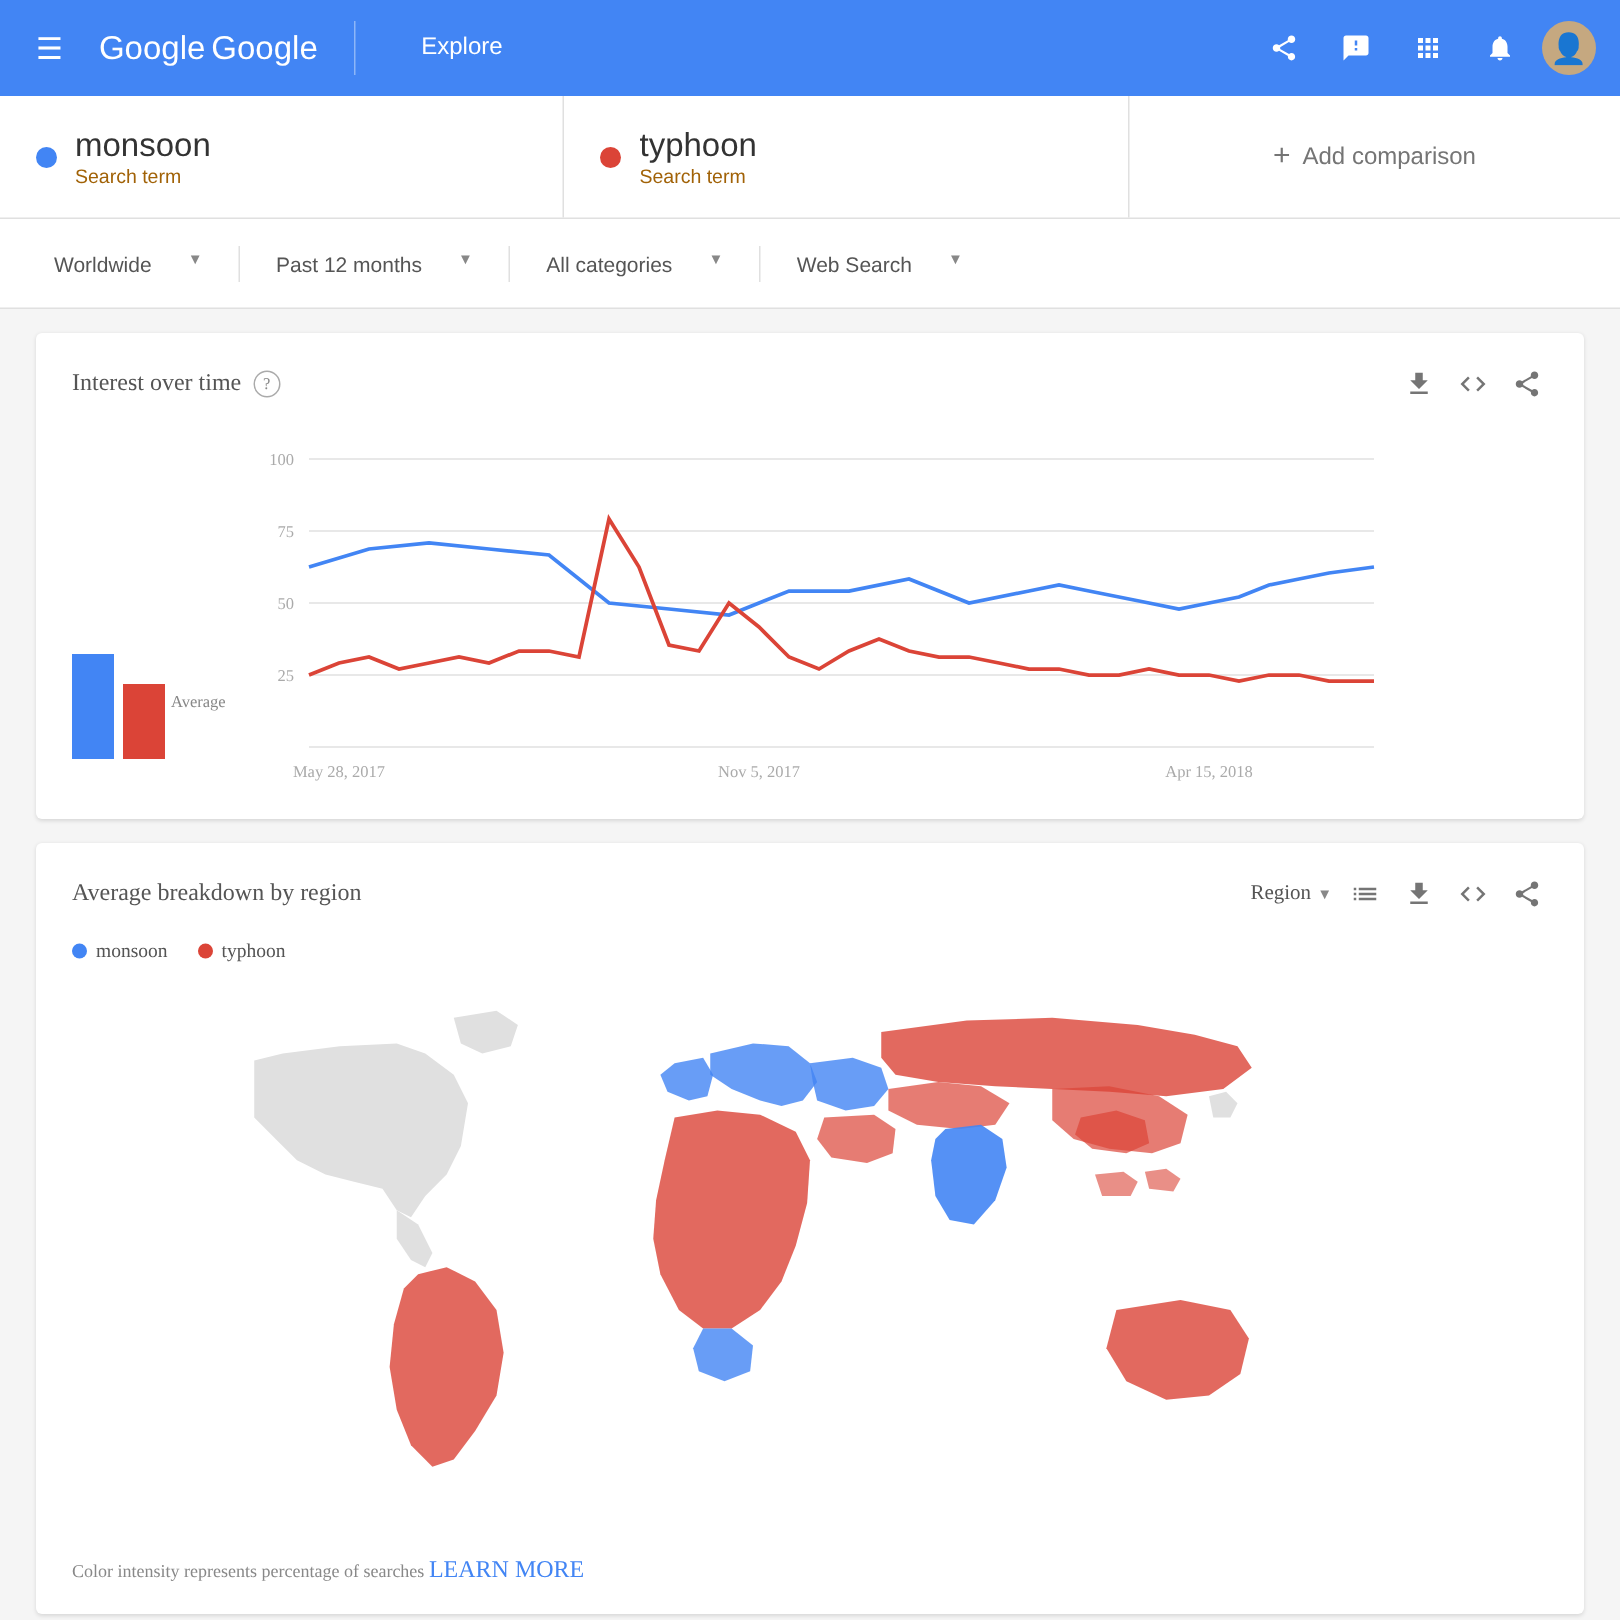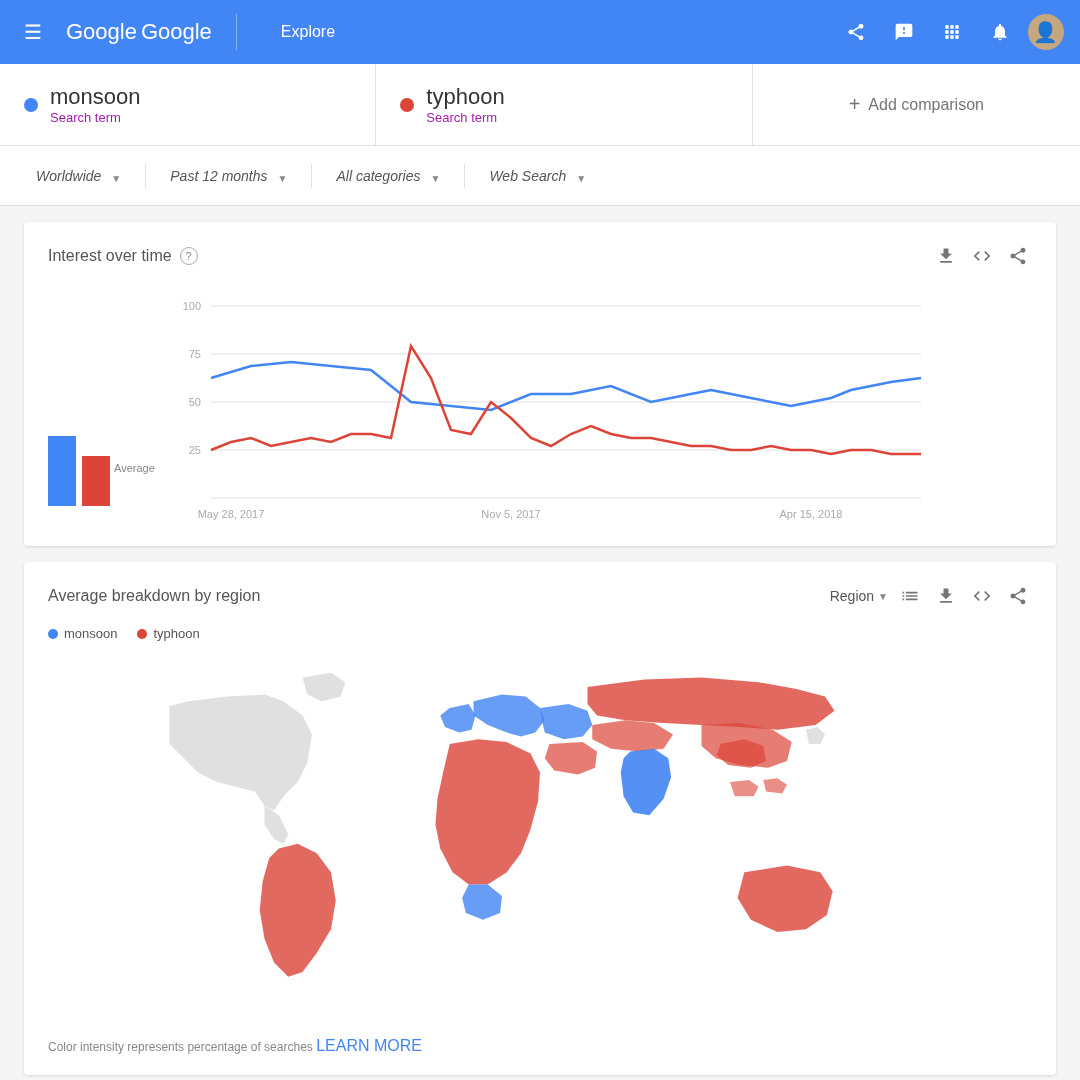--- a/index.html
+++ b/index.html
@@ -95,21 +95,21 @@
       flex-shrink: 0;
     }
     .search-term-info { display: flex; flex-direction: column; }
     .search-term-name {
       font-size: 22px;
       color: #333;
       font-weight: 400;
     }
     .search-term-type {
       font-size: 13px;
-      color: #a21caf;
+      color: #a16207;
     }
     .add-comparison {
       flex: 1;
       display: flex;
       align-items: center;
       justify-content: center;
       gap: 8px;
       color: #757575;
       font-size: 16px;
       cursor: pointer;
@@ -121,28 +121,27 @@
       background: white;
       border-bottom: 1px solid #e0e0e0;
       display: flex;
       align-items: center;
       padding: 0 24px;
       height: 60px;
       gap: 8px;
     }
     .filter-dropdown {
       display: flex;
-      align-items: flex-end;
-      gap: 10px;
+      align-items: flex-start;
+      gap: 24px;
       padding: 8px 12px;
       color: #555;
       font-size: 14px;
       cursor: pointer;
       border-radius: 4px;
-      font-style: italic;
     }
     .filter-arrow { font-size: 10px; color: #888; }
     .filter-separator {
       width: 1px;
       height: 24px;
       background: #e0e0e0;
       margin: 0 4px;
     }
 
     
@@ -153,20 +152,21 @@
       gap: 16px;
       overflow: hidden;
     }
 
     
     .card {
       background: white;
       border-radius: 4px;
       box-shadow: 0 1px 3px rgba(0,0,0,0.12);
       padding: 20px 24px;
+      font-family: Liberation Serif, serif;
     }
     .card-header {
       display: flex;
       align-items: center;
       justify-content: space-between;
       margin-bottom: 16px;
     }
     .card-title-group {
       display: flex;
       align-items: center;

